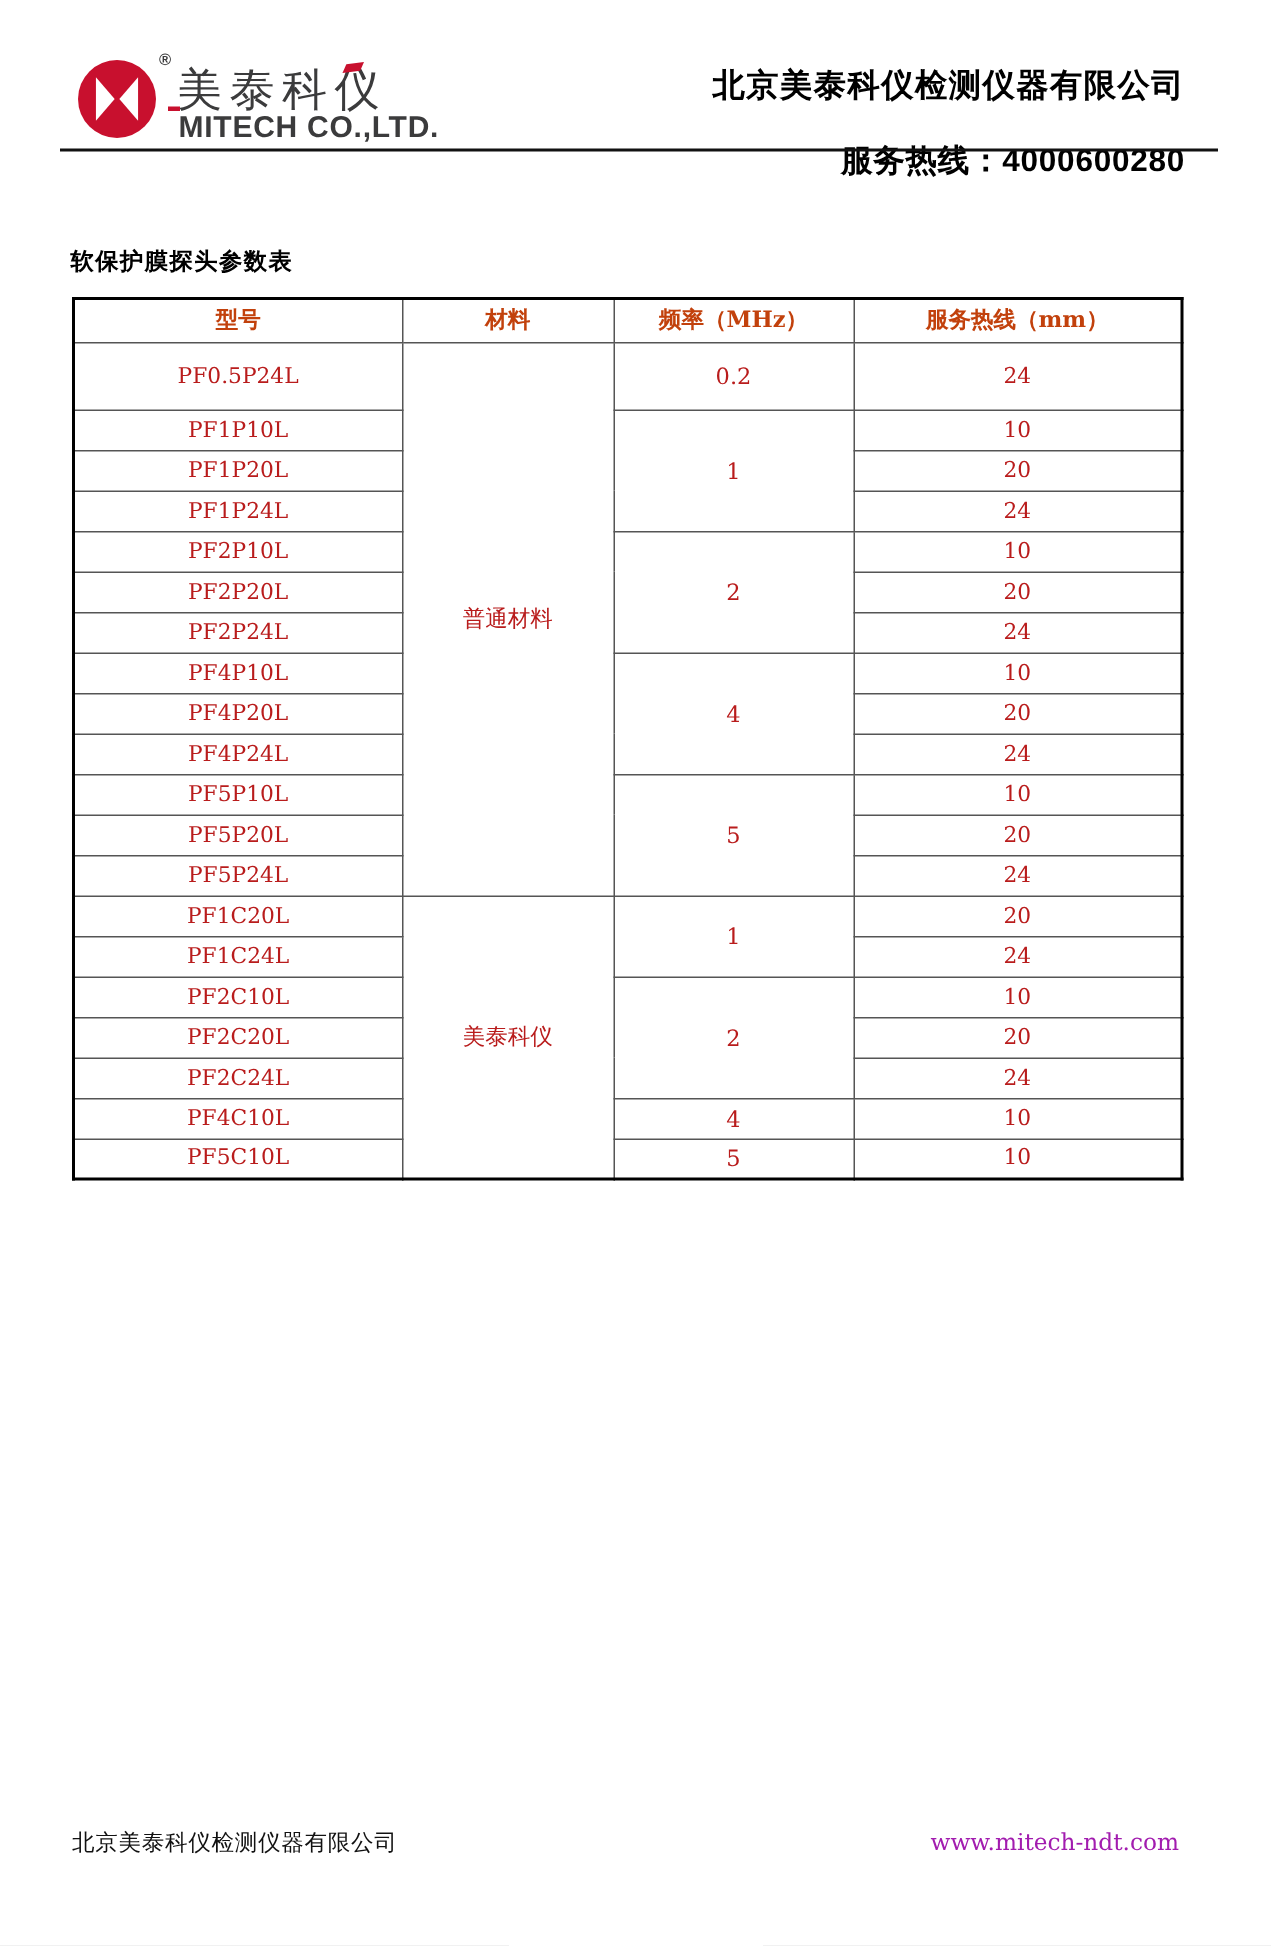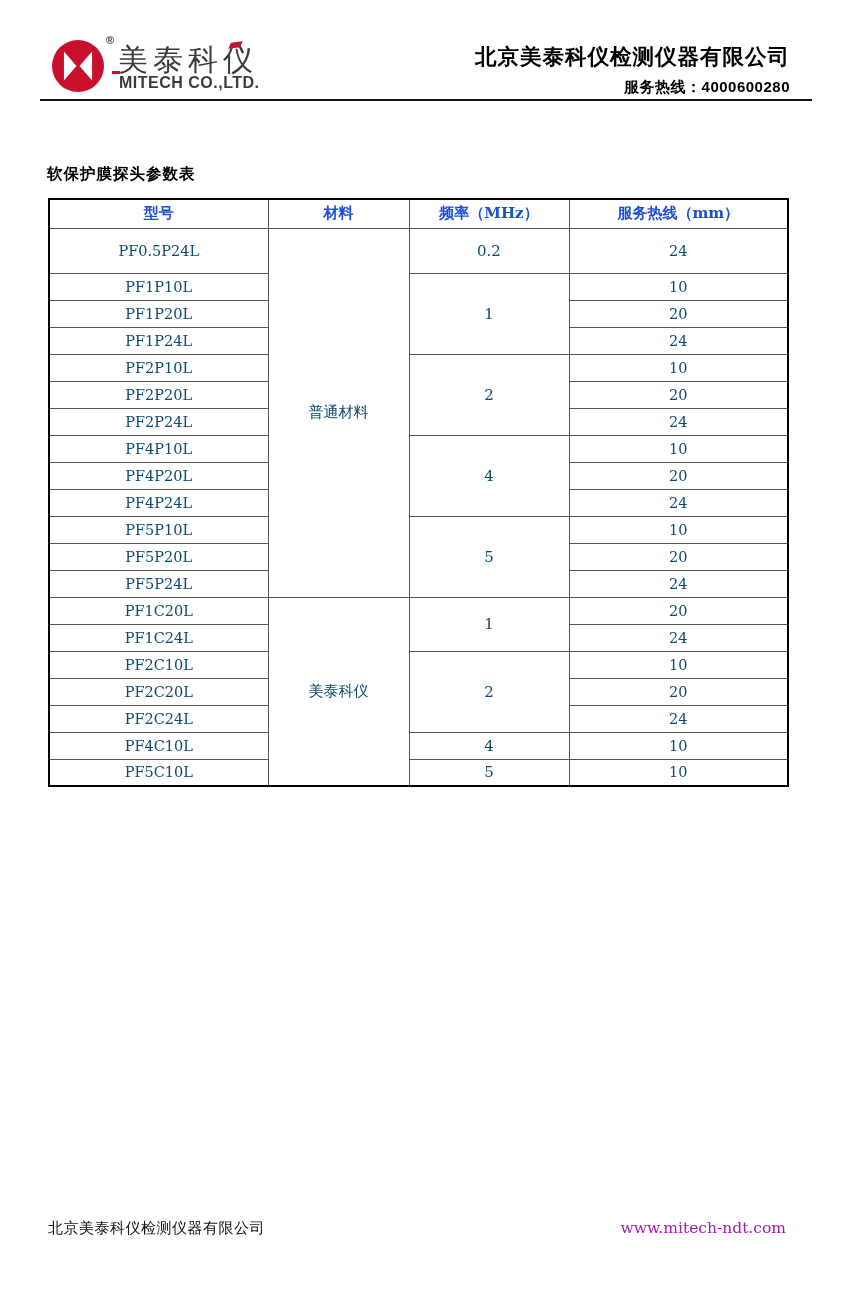--- a/index.html
+++ b/index.html
@@ -18,36 +18,36 @@
   .logo-wrap { position:absolute; left:52px; top:38px; width:320px; height:60px; }
   .logo-circle { position:absolute; left:0; top:2px; width:52px; height:52px; color:var(--brand-red,#C8102E); }
   .logo-reg { position:absolute; left:54px; top:-4px; font-size:11px; color:#3b3b3c; font-weight:bold; }
   .brand-cn {
     position:absolute; left:66px; top:2px;
     font-size:30px; font-weight:400; letter-spacing:5px;
     color:#3b3b3c; white-space:nowrap;
   }
   .brand-en {
     position:absolute; left:67px; top:36px;
-    font-size:16px; font-weight:bold; letter-spacing:0.5px;
+    font-size:20px; font-weight:bold; letter-spacing:0.5px;
     color:#3b3b3c; white-space:nowrap;
   }
   .accent-cn {
     position:absolute; left:178px; top:4px; width:11px; height:6px;
     background:var(--brand-red,#C8102E);
     transform:skewX(-30deg) rotate(-8deg);
   }
   .accent-en {
     position:absolute; left:60px; top:33px; width:8px; height:3px;
     background:var(--brand-red,#C8102E);
   }
 
   .header-right { position:absolute; right:60px; top:42px; text-align:right; }
   .company-name { font-size:21.5px; font-weight:bold; letter-spacing:1px; white-space:nowrap; }
-  .hotline { margin-top:7px; font-size:15px; font-weight:bold; letter-spacing:0.5px; }
+  .hotline { margin-top:22px; font-size:21px; font-weight:bold; letter-spacing:0.5px; }
 
   .header-rule {
     position:absolute; left:40px; top:99px; width:772px; height:2px;
     background:#111; border:none;
   }
 
   
   .doc-title {
     position:absolute; left:47px; top:164px;
     font-size:15.5px; font-weight:bold; letter-spacing:1px;
@@ -64,23 +64,23 @@
   .param-table col.c-model { width:219px; }
   .param-table col.c-material { width:141px; }
   .param-table col.c-freq { width:160px; }
   .param-table col.c-size { width:219px; }
   .param-table th, .param-table td {
     border:1px solid #555;
     text-align:center; vertical-align:middle;
     padding:0; overflow:hidden;
   }
   .param-table thead th {
-    height:29px; font-size:15px; font-weight:bold; color:#1d4ed8;
-  }
-  .param-table td { height:27px; font-size:14.5px; color:#0c4a6e; }
+    height:29px; font-size:15px; font-weight:bold; color:#c2410c;
+  }
+  .param-table td { height:27px; font-size:14.5px; color:#b91c1c; }
   .param-table tr.tall > td { height:45px; }
   .param-table td[data-name="material-cell"],
   .param-table td[data-name="freq-cell"] { font-size:15px; }
 
   
   .footer-company {
     position:absolute; left:48px; top:1219px;
     font-size:15px; font-weight:500; letter-spacing:0.5px; color:#111;
   }
   .footer-site {

